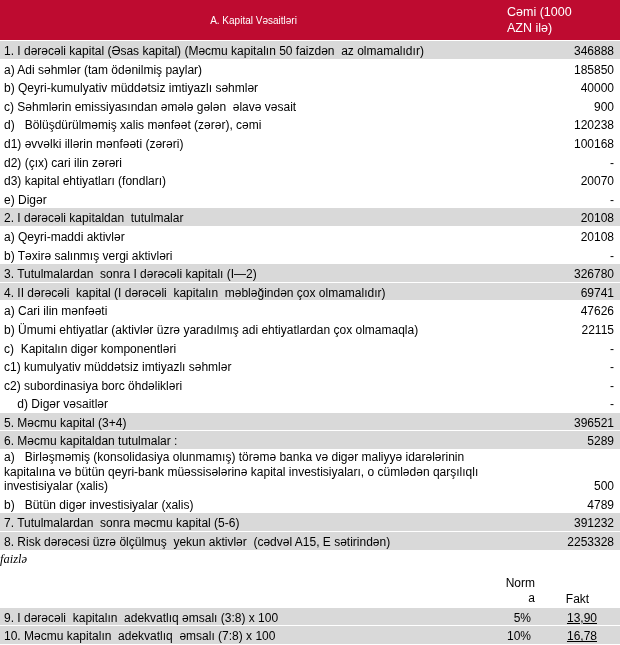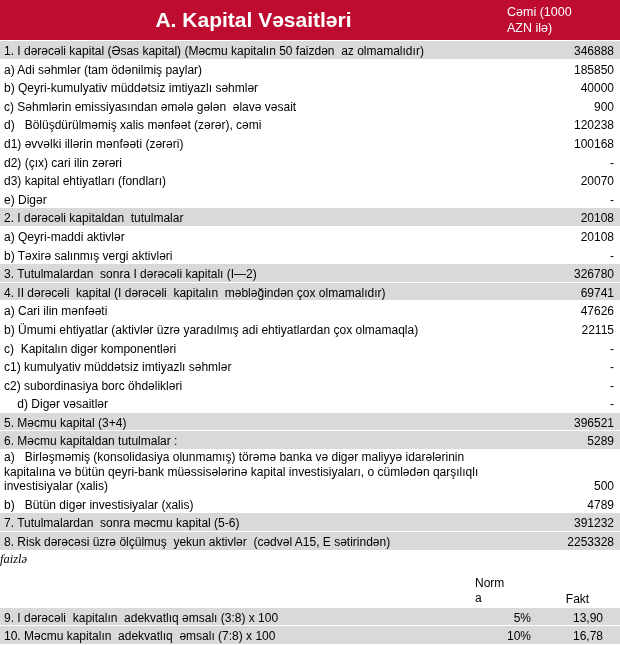--- a/index.html
+++ b/index.html
@@ -28,22 +28,22 @@
     display:flex;
     min-height:41px;
     border-bottom:1px solid #fff;
     box-sizing:border-box;
   }
   .hdr-title{
     flex:1;
     display:flex;
     align-items:center;
     justify-content:center;
-    font-weight:bold;
-    font-size:21px;
+    font-weight:normal;
+    font-size:10px;
   }
   .hdr-total{
     width:113px;
     font-weight:normal;
     font-size:12.5px;
     line-height:16px;
     white-space:pre-line;
     display:flex;
     align-items:center;
     padding:2px 0 2px 0;
@@ -90,40 +90,41 @@
     display:flex;
     align-items:flex-end;
     min-height:36px;
     font-size:12px;
     padding-bottom:2px;
     box-sizing:border-box;
   }
   .rh-label{flex:1;}
   .rh-norma{
     width:60px;
-    text-align:left;
+    text-align:right;
     white-space:pre-line;
     line-height:15px;
     margin-top:16px;
   }
   .rh-fakt{
     width:85px;
     text-align:center;
   }
   .norma{
     width:60px;
     text-align:right;
     padding-right:4px;
     box-sizing:border-box;
   }
   .fakt{
     width:85px;
     text-align:right;
-    padding-right:17px;
-    box-sizing:border-box;
+    padding-right:23px;
+    box-sizing:border-box;
+    text-decoration:underline;
   }
   .ratio .label{max-width:none;}
 </style>
 </head>
 <body>
 
 <div class="sheet">
 
   <div class="hdr">
     <div class="hdr-title">A. Kapital Vəsaitləri</div>

